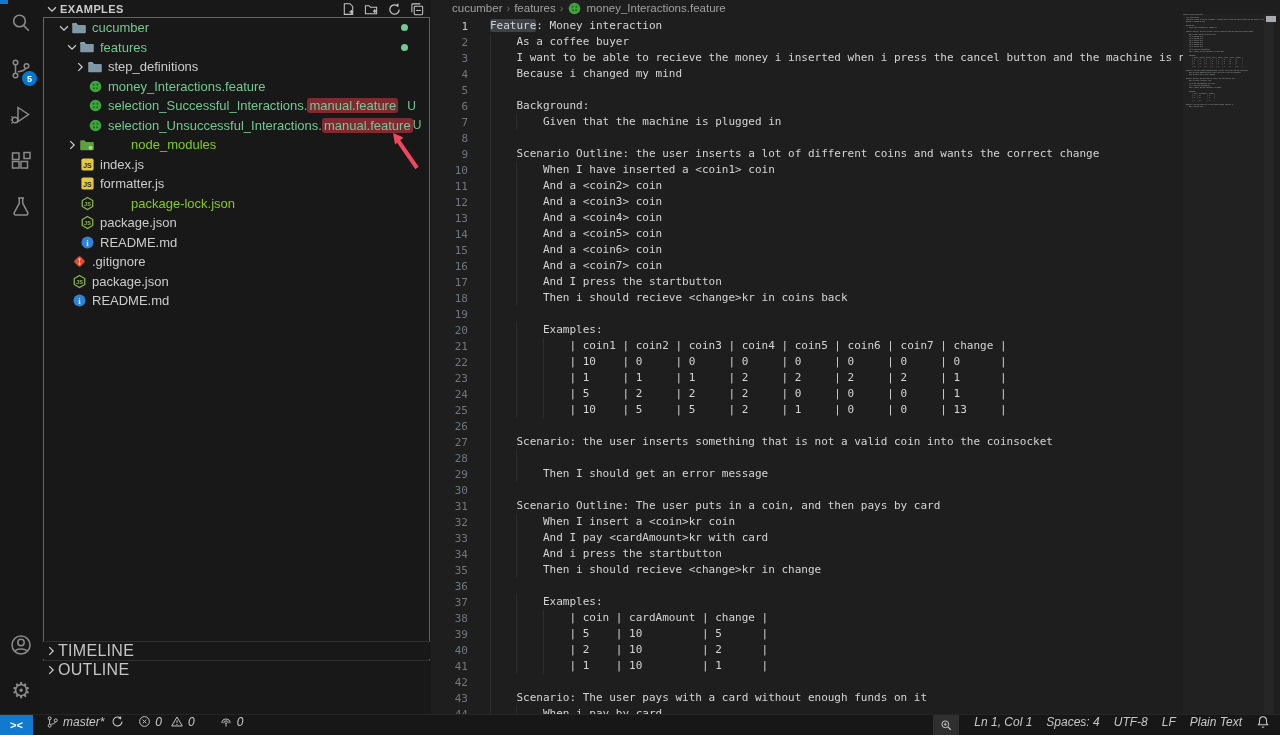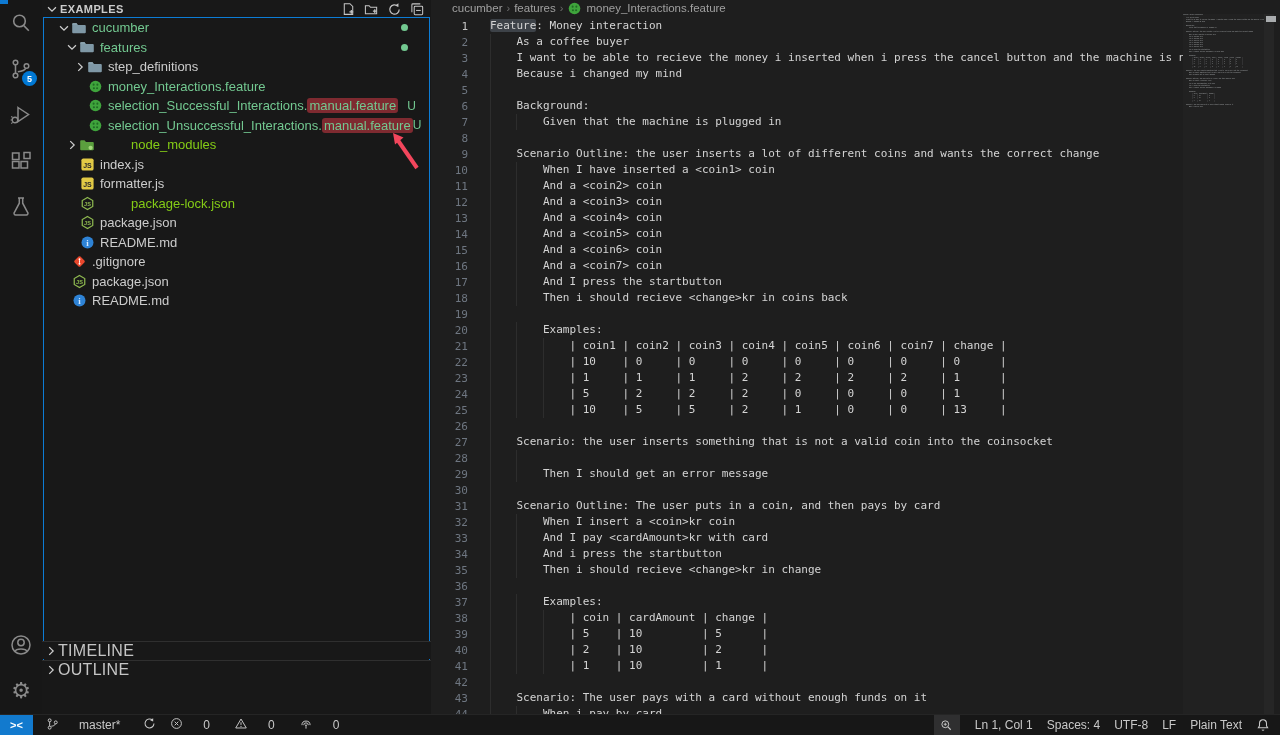--- a/index.html
+++ b/index.html
@@ -66,21 +66,21 @@
                  transform:scale(0.115,0.133); transform-origin:0 0; }
   #scroll-lane { left:1264px; top:14px; width:10px; height:700px; background:rgba(255,255,255,0.04); }
   #cursor-mark { left:1266px; top:16px; width:10px; height:6px; background:#a9acae; }
 
   
   #annotation-arrow { left:380px; top:120px; width:50px; height:60px; z-index:20; pointer-events:none; }
 
   
   #statusbar { left:0; top:714px; width:1280px; height:21px; background:#171717; border-top:1px solid #252525;
                display:flex; align-items:center; font-size:12px; color:#c8c8c8; z-index:10; }
-  .sb-seg { display:flex; align-items:center; gap:20px; padding:0 7px; height:21px; cursor:pointer; }
+  .sb-seg { display:flex; align-items:flex-start; gap:4px; padding:0 7px; height:21px; cursor:pointer;font-style:italic; }
   #remote-indicator { width:33px; height:21px; background:#127ace; color:#ffffff; display:flex;
                       align-items:center; justify-content:center; font-weight:bold; font-size:11px; cursor:pointer; }
   #sb-right { margin-left:auto; display:flex; align-items:center; }
   #zoom-box { width:26px; height:21px; background:#2f2f30; display:flex; align-items:center; justify-content:center; cursor:pointer; }
 </style>
 </head>
 <body>
 
 <div id="stage">
 

